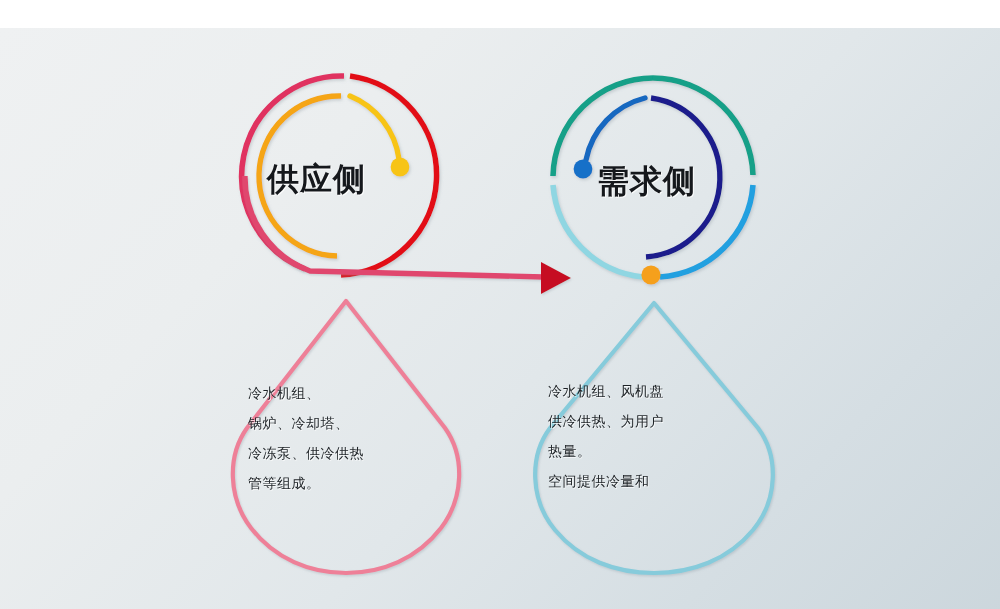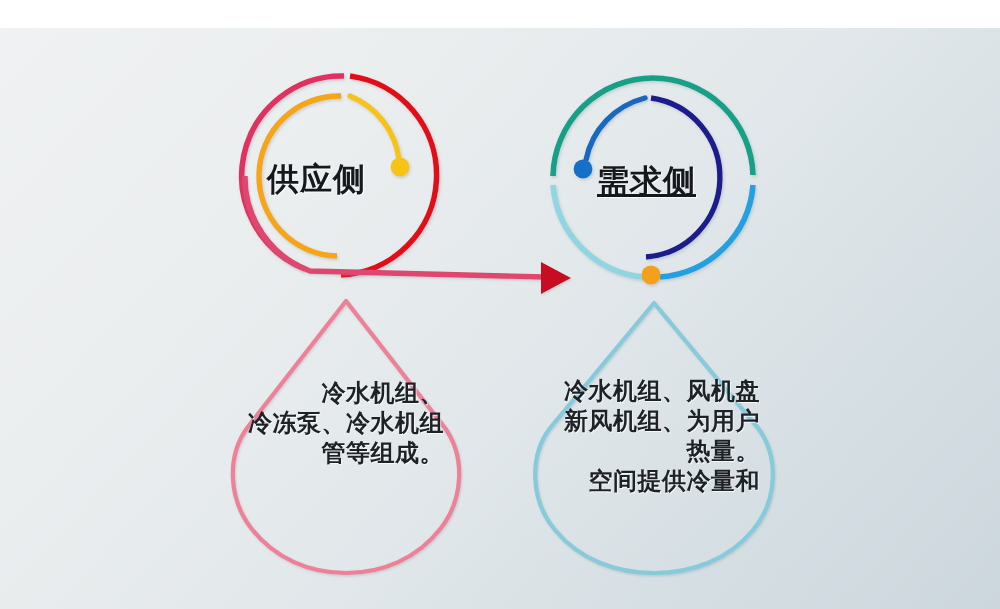--- a/index.html
+++ b/index.html
@@ -36,32 +36,30 @@
     text-shadow: 1px 1px 0 rgba(255,255,255,0.85), -0.5px -0.5px 0 rgba(255,255,255,0.5);
     user-select: none;
   }
   #supply-title {
     left: 267px;
     top: 130px;
   }
   #demand-title {
     left: 597px;
     top: 132px;
-    text-decoration: underline;
   }
   .drop-text {
     position: absolute;
-    text-align: right;
-    font-size: 24px;
+    text-align: left;
+    font-size: 14px;
     line-height: 30px;
     color: #1D2226;
     letter-spacing: 0.5px;
     text-shadow: 0.8px 0.8px 0 rgba(255,255,255,0.8);
     user-select: none;
-    font-weight: bold;
   }
   #supply-desc {
     left: 248px;
     top: 350px;
     width: 196px;
   }
   #demand-desc {
     left: 548px;
     top: 348px;
     width: 212px;
@@ -136,24 +134,25 @@
                C 530 472, 529 428, 550 400
                Z" fill="none" stroke="#86CBDB" stroke-width="4.2" stroke-linejoin="round"></path>
     </g>
   </svg>
 
   <div class="ring-title" id="supply-title">供应侧</div>
   <div class="ring-title" id="demand-title">需求侧</div>
 
   <div class="drop-text" id="supply-desc">
     <span>冷水机组、</span>
-    <span>冷冻泵、冷水机组</span>
+    <span>锅炉、冷却塔、</span>
+    <span>冷冻泵、供冷供热</span>
     <span>管等组成。</span>
   </div>
 
   <div class="drop-text" id="demand-desc">
     <span>冷水机组、风机盘</span>
-    <span>新风机组、为用户</span>
+    <span>供冷供热、为用户</span>
     <span>热量。</span>
     <span>空间提供冷量和</span>
   </div>
 
 </div>
 
 </body></html>

